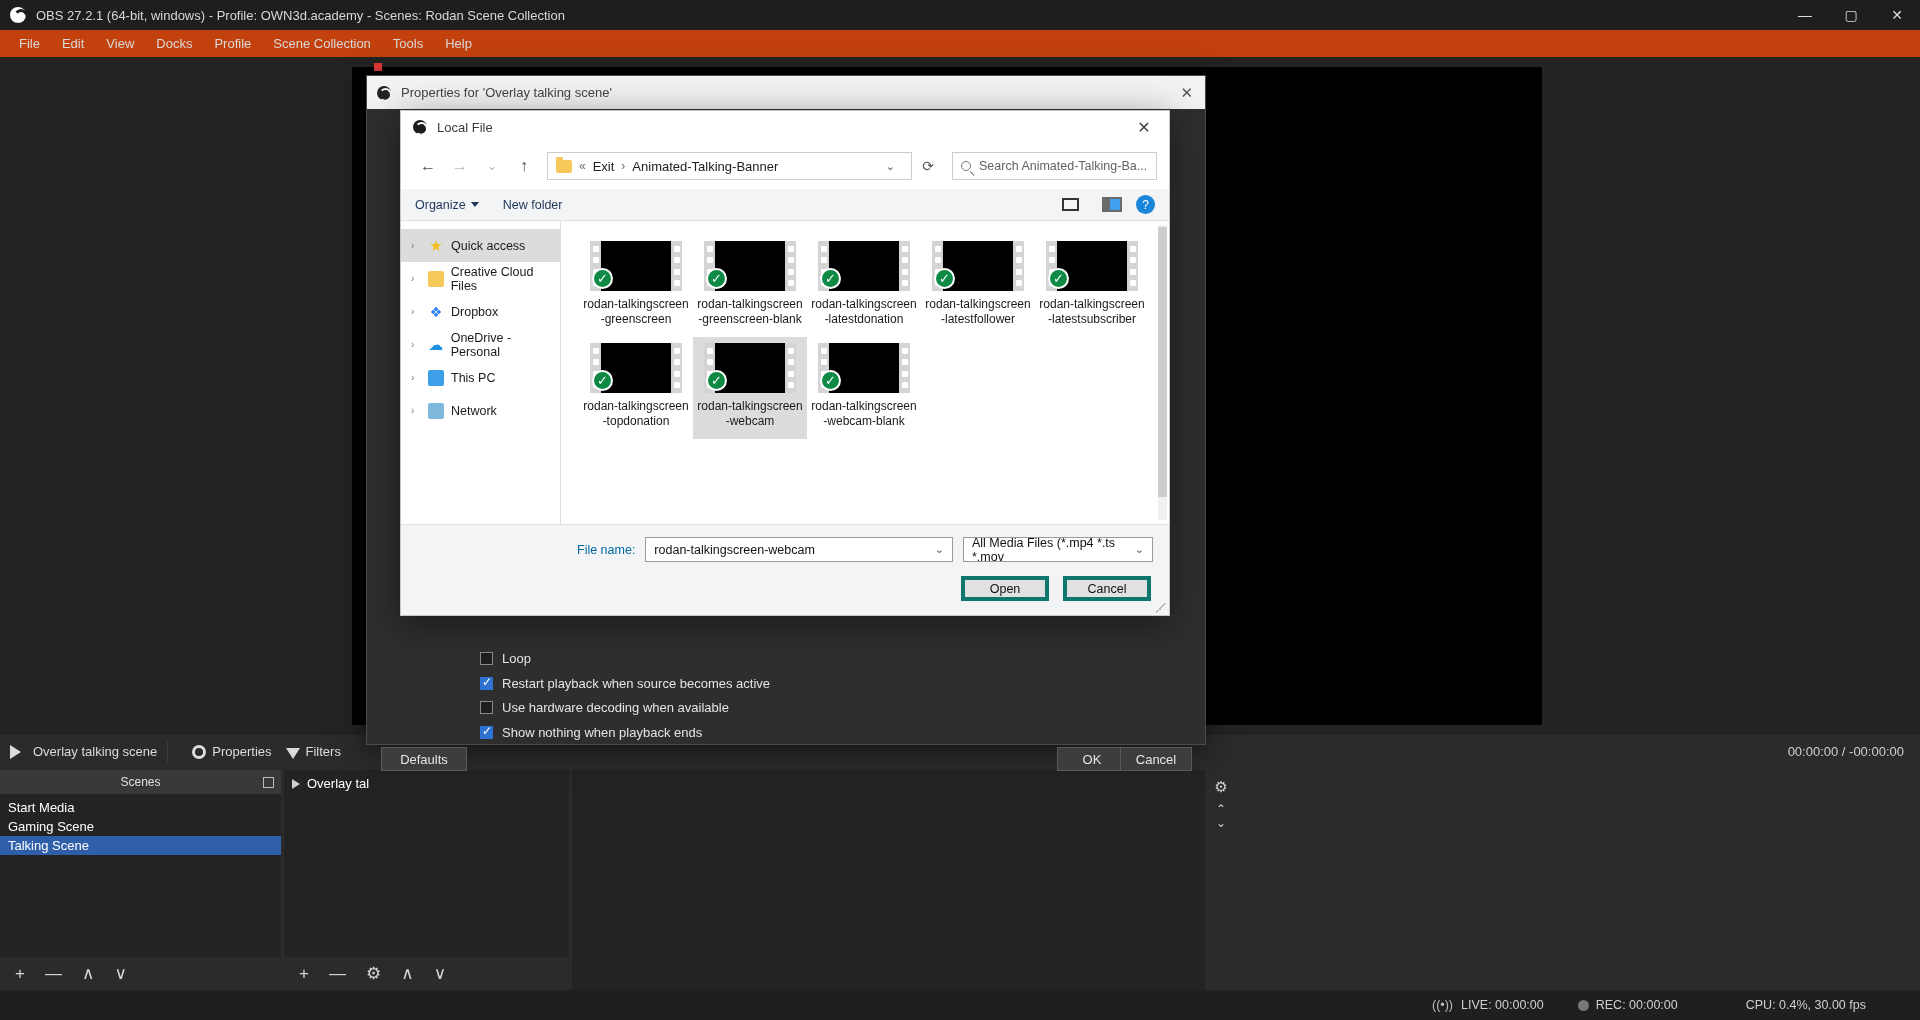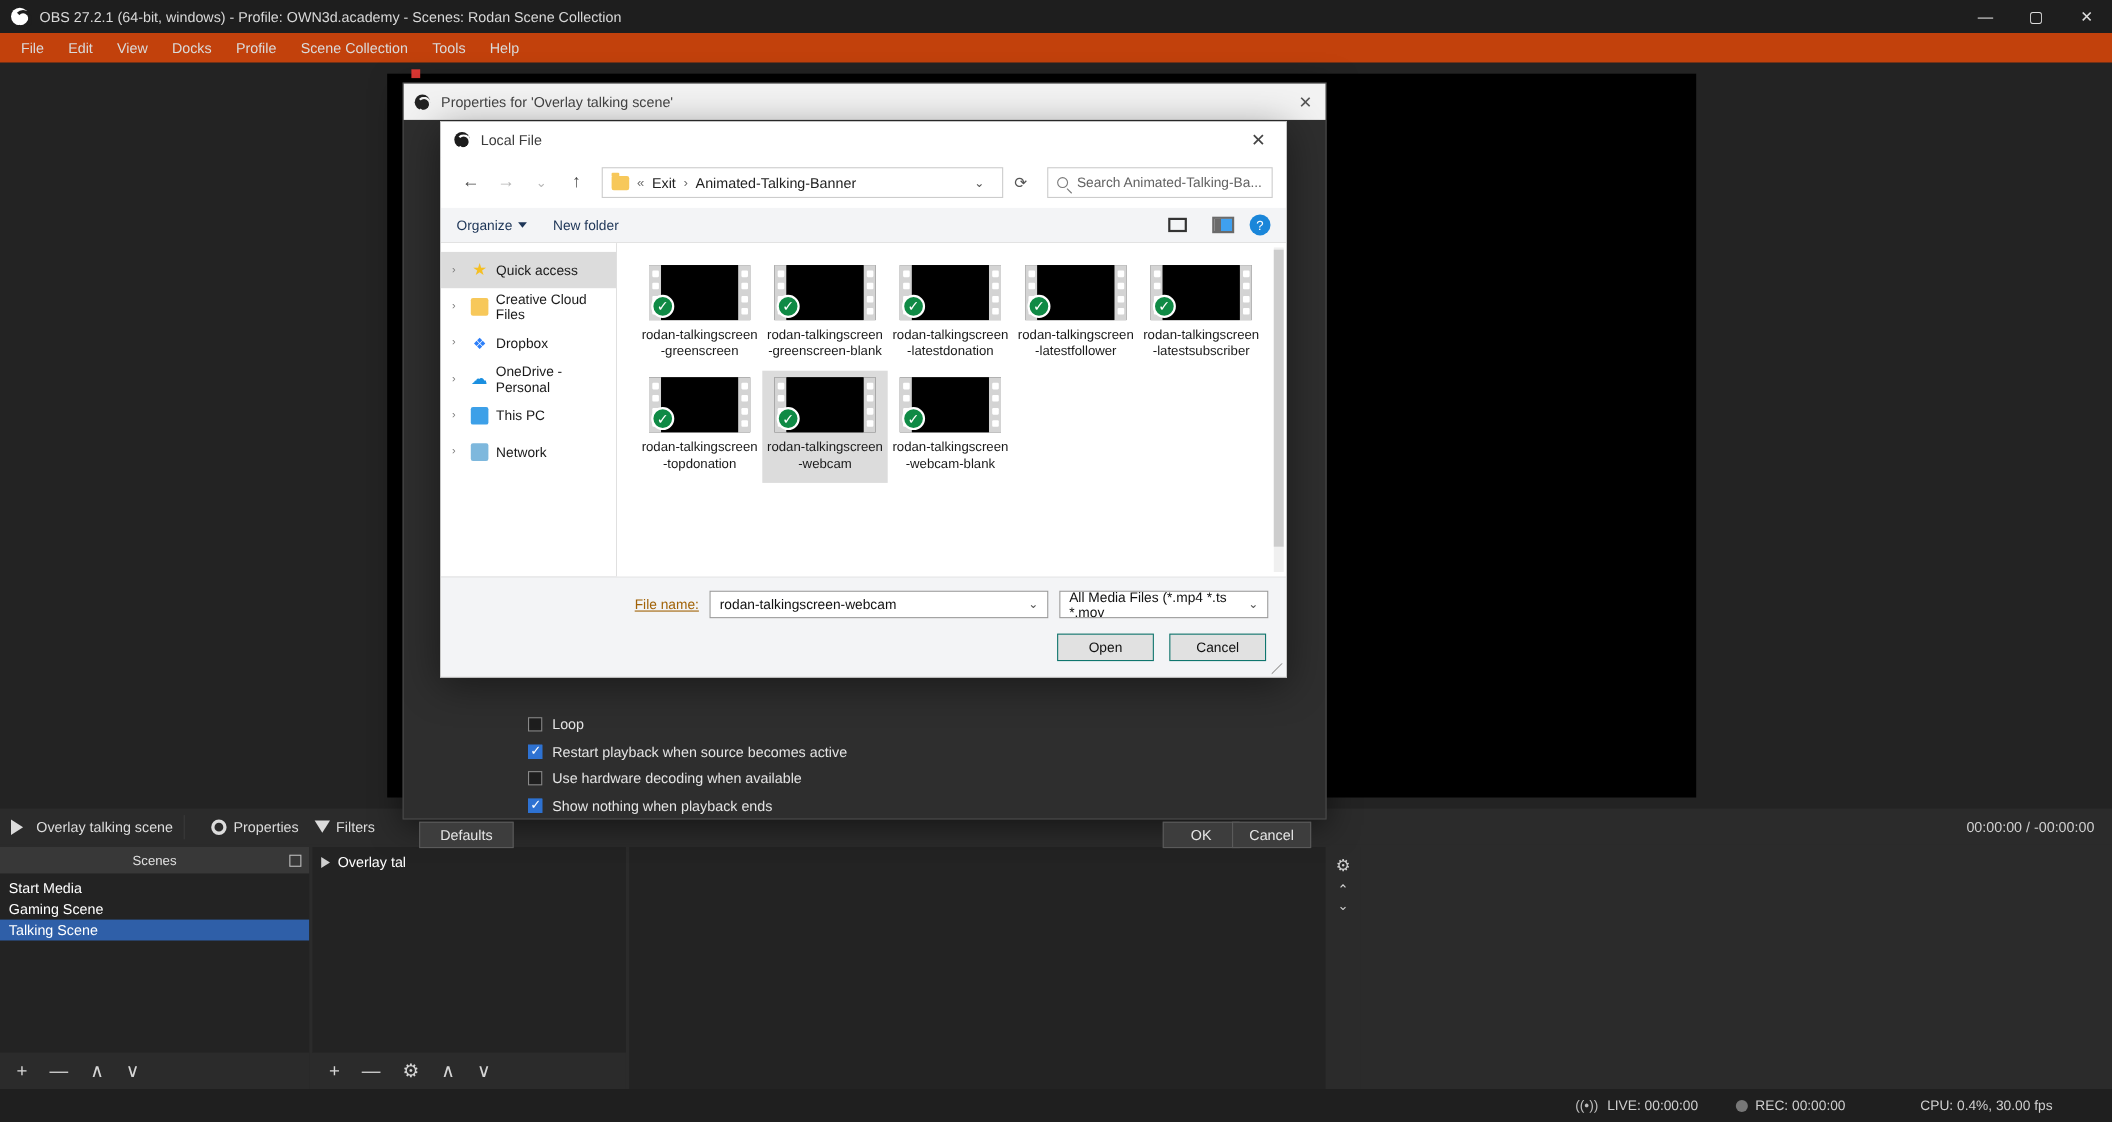--- a/index.html
+++ b/index.html
@@ -40,21 +40,21 @@
 
   
   .src-toolbar {
     position:absolute; left:0; top:735px; width:1920px; height:33px;
     background:#2b2b2b; display:flex; align-items:center; color:#dcdcdc; font-size:13px;
   }
   .play-tri { width:0;height:0; border-left:11px solid #dcdcdc;
     border-top:7px solid transparent; border-bottom:7px solid transparent; margin-left:10px; }
   .src-name { margin-left:12px; }
   .tb-sep { width:1px; height:22px; background:#3a3a3a; margin:0 10px; }
-  .tb-item { display:flex; align-items:center; gap:6px; margin-left:14px; }
+  .tb-item { display:flex; align-items:flex-end; gap:6px; margin-left:14px; }
   .gear-ico { width:14px;height:14px; border-radius:50%;
     border:3px solid #dcdcdc; box-shadow:0 0 0 1px #2b2b2b; }
   .filter-ico { width:0;height:0;border-left:7px solid transparent;
     border-right:7px solid transparent; border-top:11px solid #dcdcdc; }
   .time-right { position:absolute; right:16px; color:#cfcfcf; font-size:13px; }
 
   
   .dock { position:absolute; background:#2b2b2b; }
   .dock-head { height:24px; background:#383838; color:#e0e0e0; font-size:12px;
     display:flex; align-items:center; justify-content:center; position:relative; }
@@ -169,30 +169,30 @@
     border-radius:50%; background:#0f8a45; color:#fff; font-size:13px;
     display:flex; align-items:center; justify-content:center; border:2px solid #fff; }
   .tname { margin-top:6px; font-size:12px; color:#1a1a1a; text-align:center;
     line-height:15px; word-break:break-all; }
 
   .vscroll { position:absolute; right:2px; top:4px; width:9px; bottom:4px; background:#f0f0f0; }
   .vthumb { position:absolute; right:2px; top:6px; width:9px; height:270px; background:#cdcdcd; }
 
   .foot { background:#f3f4f6; border-top:1px solid #e2e2e2; padding:12px 16px 14px; }
   .foot-row1 { display:flex; align-items:center; gap:10px; }
-  .fn-label { font-size:12.5px; color:#a16207; margin-left:160px;text-decoration:underline; }
+  .fn-label { font-size:12.5px; color:#0369a1; margin-left:160px; }
   .fn-input { flex:1; height:25px; border:1px solid #9b9b9b; background:#fff;
     display:flex; align-items:center; padding:0 8px; font-size:12.5px; color:#111; }
   .fn-input .cv { margin-left:auto; color:#555; font-size:11px; }
   .filter-sel { width:190px; height:25px; border:1px solid #9b9b9b; background:#fff;
     display:flex; align-items:center; padding:0 8px; font-size:12.5px; color:#111; }
   .filter-sel .cv { margin-left:auto; color:#555; font-size:11px; }
   .foot-row2 { display:flex; justify-content:flex-end; gap:14px; margin-top:14px;
     padding-right:2px; }
-  .wbtn { width:88px; height:25px; background:#e1e1e1; border:1px solid #0f766e;
+  .wbtn { width:88px; height:25px; background:#e1e1e1; border:4px solid #0f766e;
     font-size:12.5px; color:#111; display:flex; align-items:center; justify-content:center; }
   .resize-grip { position:absolute; right:3px; bottom:2px; width:10px; height:10px;
     background:
       linear-gradient(135deg, transparent 45%, #b5b5b5 45%, #b5b5b5 55%, transparent 55%); }
 </style>
 </head>
 <body>
 
 <div id="root">
 

